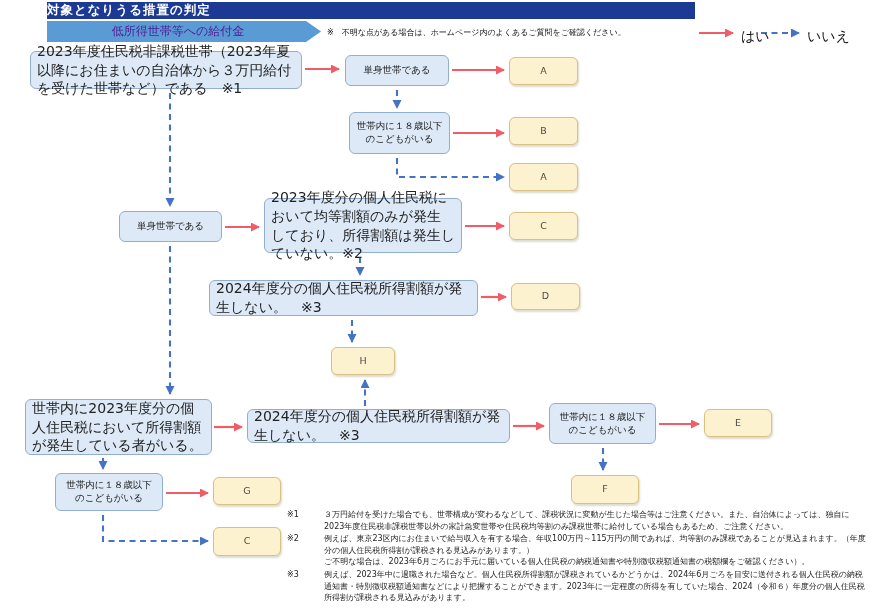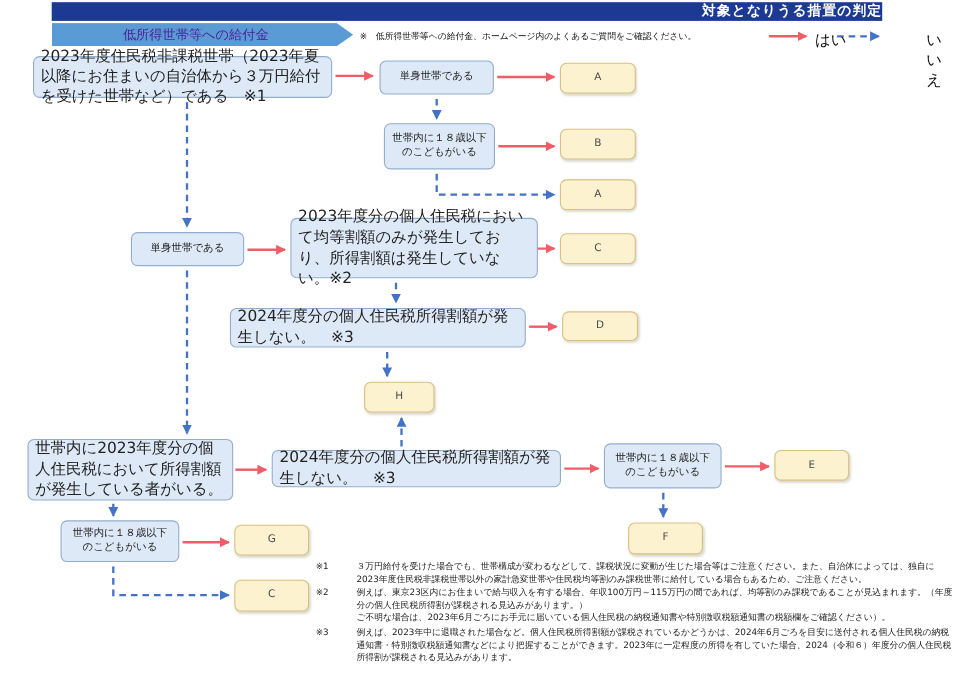--- a/index.html
+++ b/index.html
@@ -1,20 +1,20 @@
 <!DOCTYPE html>
 <html style="--title-bg: #1c3a94; --banner-bg: #5b9bd5; --yes-arrow: #ef5e68; --no-arrow: #4472c4; --decision-fill: #dde9f6; --decision-border: #93aecd; --result-fill: #fcf2cf; --result-border: #d9c183;"><head>
 <meta charset="utf-8">
 <style>
   html,body{margin:0;padding:0;background:#fff;}
   #stage{position:relative;width:870px;height:615px;background:#ffffff;
          font-family:"DejaVu Sans","Liberation Sans",sans-serif;overflow:hidden;}
-  .titlebar{position:absolute;left:47px;top:2px;width:755px;height:17px;
+  .titlebar{position:absolute;left:47px;top:2px;width:648px;height:17px;
             background:var(--title-bg);color:#fff;display:flex;align-items:center;
-            justify-content:flex-end;font-size:12.5px;font-weight:bold;letter-spacing:1px;}
+            justify-content:flex-start;font-size:12.5px;font-weight:bold;letter-spacing:1px;}
   .banner{position:absolute;left:47px;top:21px;width:274px;height:21px;
           background:var(--banner-bg);color:#4c1d95;display:flex;align-items:center;
           justify-content:center;font-size:12px;box-sizing:border-box;padding-right:12px;
           clip-path:polygon(0 0,calc(100% - 15px) 0,100% 50%,calc(100% - 15px) 100%,0 100%);}
   .note{position:absolute;left:327px;top:27px;font-size:8px;color:#111;}
   .legend-label{position:absolute;top:28px;font-size:14px;color:#111;}
   #edges{position:absolute;left:0;top:0;}
   .node{position:absolute;box-sizing:border-box;display:flex;align-items:center;
         justify-content:center;border-radius:6px;line-height:1.35;text-align:center;}
   .decision{background:var(--decision-fill);border:1px solid var(--decision-border);
@@ -68,24 +68,24 @@
     </svg>
 
   <div class="titlebar">
     <span>対象となりうる措置の判定</span>
   </div>
 
   <div class="banner">
     <span>低所得世帯等への給付金</span>
   </div>
 
-  <div class="note">※　低所得世帯等への給付金、ホームページ内のよくあるご質問をご確認ください。</div>
+  <div class="note">※　不明な点がある場合は、ホームページ内のよくあるご質問をご確認ください。</div>
 
   <span class="legend-label" style="left:741px;">はい</span>
-  <span class="legend-label" style="left:842px;">いいえ</span>
+  <span class="legend-label" style="left:807px;">いいえ</span>
 
   <div class="footnotes" id="footnotes">
       <div class="footnote">
         <span class="fn-marker">※1</span>
         <div class="fn-text">
           <div>３万円給付を受けた場合でも、世帯構成が変わるなどして、課税状況に変動が生じた場合等はご注意ください。また、自治体によっては、独自に2023年度住民税非課税世帯以外の家計急変世帯や住民税均等割のみ課税世帯に給付している場合もあるため、ご注意ください。</div>
         </div>
       </div>
       <div class="footnote">
         <span class="fn-marker">※2</span>
@@ -101,21 +101,21 @@
         </div>
       </div>
     </div>
 <div class="node decision left" style="left: 30px; top: 51px; width: 272px; height: 38px;">2023年度住民税非課税世帯（2023年夏以降にお住まいの自治体から３万円給付を受けた世帯など）である　※1</div>
     <div class="node decision" style="left: 345px; top: 55px; width: 104px; height: 31px; font-size: 9.5px;">単身世帯である</div>
     <div class="node result" style="left: 509px; top: 57px; width: 69px; height: 28px;">A</div>
     <div class="node decision" style="left: 349px; top: 112px; width: 101px; height: 42px; font-size: 9.5px;">世帯内に１８歳以下のこどもがいる</div>
     <div class="node result" style="left: 509px; top: 117px; width: 69px; height: 28px;">B</div>
     <div class="node result" style="left: 509px; top: 163px; width: 69px; height: 28px;">A</div>
     <div class="node decision" style="left: 119px; top: 211px; width: 103px; height: 31px; font-size: 9.5px;">単身世帯である</div>
-    <div class="node decision left" style="left: 264px; top: 198px; width: 225px; height: 55px;">2023年度分の個人住民税において均等割額のみが発生しており、所得割額は発生していない。※2</div>
+    <div class="node decision left" style="left: 264px; top: 198px; width: 198px; height: 55px;">2023年度分の個人住民税において均等割額のみが発生しており、所得割額は発生していない。※2</div>
     <div class="node result" style="left: 509px; top: 212px; width: 69px; height: 28px;">C</div>
     <div class="node decision left" style="left: 209px; top: 280px; width: 269px; height: 36px;">2024年度分の個人住民税所得割額が発生しない。　※3</div>
     <div class="node result" style="left: 511px; top: 283px; width: 69px; height: 27px;">D</div>
     <div class="node result" style="left: 331px; top: 347px; width: 64px; height: 28px;">H</div>
     <div class="node decision left" style="left: 25px; top: 399px; width: 187px; height: 56px;">世帯内に2023年度分の個人住民税において所得割額が発生している者がいる。</div>
     <div class="node decision left" style="left: 247px; top: 409px; width: 263px; height: 34px;">2024年度分の個人住民税所得割額が発生しない。　※3</div>
     <div class="node decision" style="left: 549px; top: 403px; width: 107px; height: 41px; font-size: 9.5px;">世帯内に１８歳以下のこどもがいる</div>
     <div class="node result" style="left: 704px; top: 409px; width: 68px; height: 28px;">E</div>
     <div class="node result" style="left: 571px; top: 475px; width: 68px; height: 29px;">F</div>
     <div class="node decision" style="left: 55px; top: 473px; width: 108px; height: 38px; font-size: 9.5px;">世帯内に１８歳以下のこどもがいる</div>

